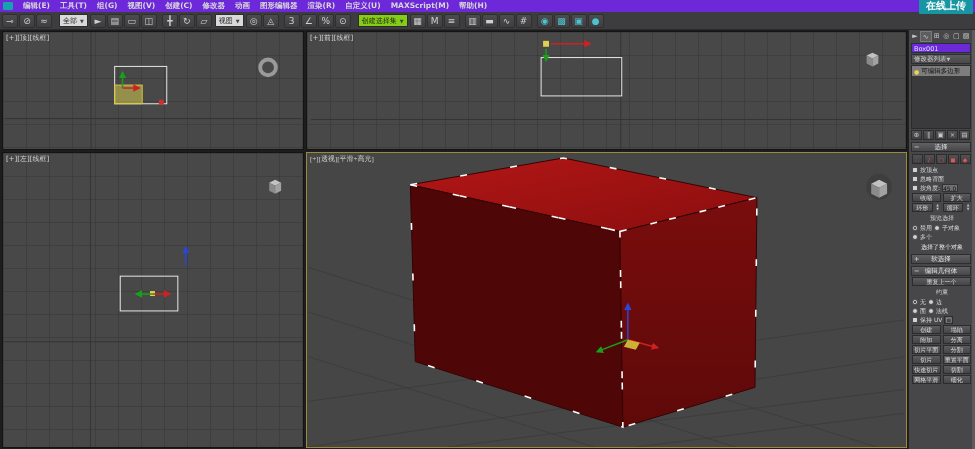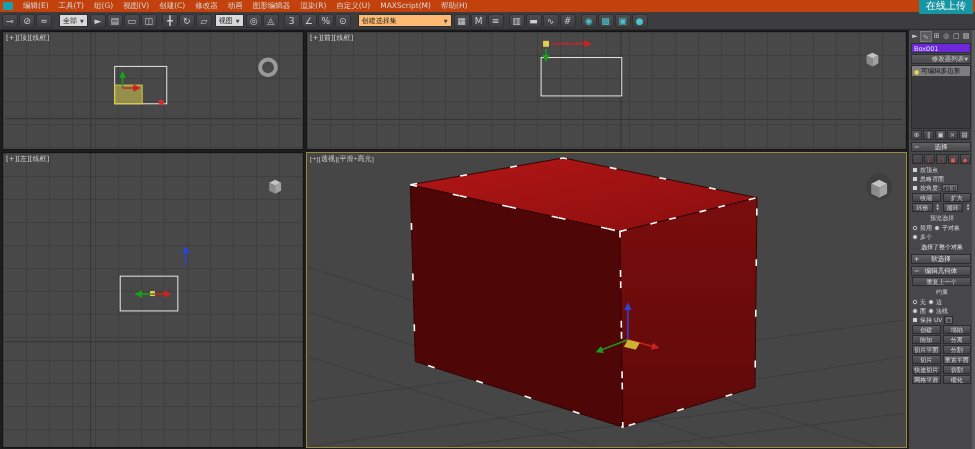--- a/index.html
+++ b/index.html
@@ -1,38 +1,38 @@
 <!DOCTYPE html>
 <html><head>
 <meta charset="utf-8">
 <style>
   * { box-sizing: border-box; margin: 0; padding: 0; }
   html,body { width: 975px; height: 449px; overflow: hidden; }
   body { background:#1d1d1d; font-family:"DejaVu Sans","Liberation Sans",sans-serif; position:relative; }
 
   
-  .menubar { position:absolute; top:0; left:0; width:975px; height:12px; background:#c2410c;
-             display:flex; align-items:center; z-index:9; }
+  .menubar { position:absolute; top:0; left:0; width:975px; height:12px; background:#6d28d9;
+             display:flex; align-items:center; z-index:9;font-weight:bold; }
   .appbtn { width:10px; height:8px; background:#17a0ad; margin:0 5px 0 3px; border-radius:1px; flex:none; }
   .mitem { color:#d8d8d8; font-size:7.5px; line-height:12px; padding:0 5px; white-space:nowrap; cursor:default; }
   .online { margin-left:auto; margin-right:2px; background:#1795a2; color:#fff; font-size:10px;
             padding:1px 7px; border-radius:1px; white-space:nowrap; }
 
   
   .toolbar { position:absolute; top:12px; left:0; width:975px; height:18px; background:#3d3d40;
              border-bottom:1px solid #2a2a2a; display:flex; align-items:center; padding-left:2px; z-index:8; }
   .ticon { width:16px; height:14px; flex:none; display:flex; align-items:center; justify-content:center;
            font-size:9px; color:#cfcfcf; background:linear-gradient(#4c4c4f,#3e3e41);
            border:1px solid #2f2f31; border-radius:2px; margin-right:1px; }
   .ticon.c-teal { color:#4cc4cf; }
   .tsep { width:4px; flex:none; }
   .tdd { height:13px; background:#d9d9d9; color:#1b1b1b; font-size:7px; display:flex; align-items:center;
          padding:0 3px; border:1px solid #2c2c2c; margin:0 2px; white-space:nowrap; flex:none; }
   .tdd .dd { margin-left:3px; font-size:5px; color:#444; }
-  .tdd.sel { background:#fdba74;gap:44px; }
+  .tdd.sel { background:#84cc16; }
 
   
   .vp { position:absolute; background-color:#484848; border:1px solid #141414; overflow:hidden;
         background-image:linear-gradient(to right, rgba(0,0,0,.13) 1px, transparent 1px),
                          linear-gradient(to bottom, rgba(0,0,0,.13) 1px, transparent 1px);
         background-size:23px 23px; }
   .vp svg { position:absolute; inset:0; width:100%; height:100%; }
   .vp-label { position:absolute; top:1px; left:3px; color:#d2d2d2; font-size:7px; z-index:2; white-space:nowrap; }
   #vp-top   { left:2px;   top:31px;  width:302px; height:119px; }
   #vp-front { left:306px; top:31px;  width:601px; height:119px; }
@@ -43,21 +43,21 @@
   
   .cpanel { position:absolute; left:908px; top:30px; width:67px; height:419px; background:#47474a;
             border-left:1px solid #202020; color:#d5d5d5; font-size:6.5px; overflow:hidden; }
   .cp-scroll { position:absolute; right:0; top:0; width:3px; height:100%; background:#5b5b5e; }
   .cp-tabs { display:flex; height:12px; align-items:center; padding:1px 4px 0 1px; }
   .cp-tab { flex:1; text-align:center; font-size:7px; color:#c8c8c8; height:11px; line-height:11px; }
   .cp-tab.active { background:#5e5e61; border:1px solid #7a7a7d; }
   .cp-name { height:10px; background:#6d28d9; margin:1px 4px 1px 2px; color:#d8e6f8; font-size:6.5px;
              padding:0 2px; line-height:10px; border:1px solid #23303f; }
   .cp-modlist { height:10px; margin:1px 4px 1px 2px; background:linear-gradient(#5c5c5f,#49494c);
-                border:1px solid #2e2e2e; display:flex; justify-content:flex-end; align-items:center;
+                border:1px solid #2e2e2e; display:flex; justify-content:flex-start; align-items:center;
                 padding:0 2px; }
   .cp-modlist .dd { font-size:5px; color:#bbb; }
   .cp-stack { height:64px; margin:1px 4px 1px 2px; background:#3a3a3d; border:1px solid #2a2a2a; }
   .stack-item { height:10px; background:#7d7d7d; color:#101010; display:flex; align-items:center;
                 padding:0 2px; white-space:nowrap; overflow:hidden; }
   .bulb { color:#e8d44d; margin-right:2px; font-size:6px; }
   .cp-stacktools { display:flex; gap:1px; margin:1px 4px 1px 2px; }
   .sbtn { width:11px; height:10px; background:linear-gradient(#525255,#414144); border:1px solid #2d2d2d;
           color:#c8c8c8; font-size:6.5px; display:flex; align-items:center; justify-content:center; }
   .rollout-h { height:10px; margin:2px 4px 1px 2px; background:linear-gradient(#616164,#47474a);

